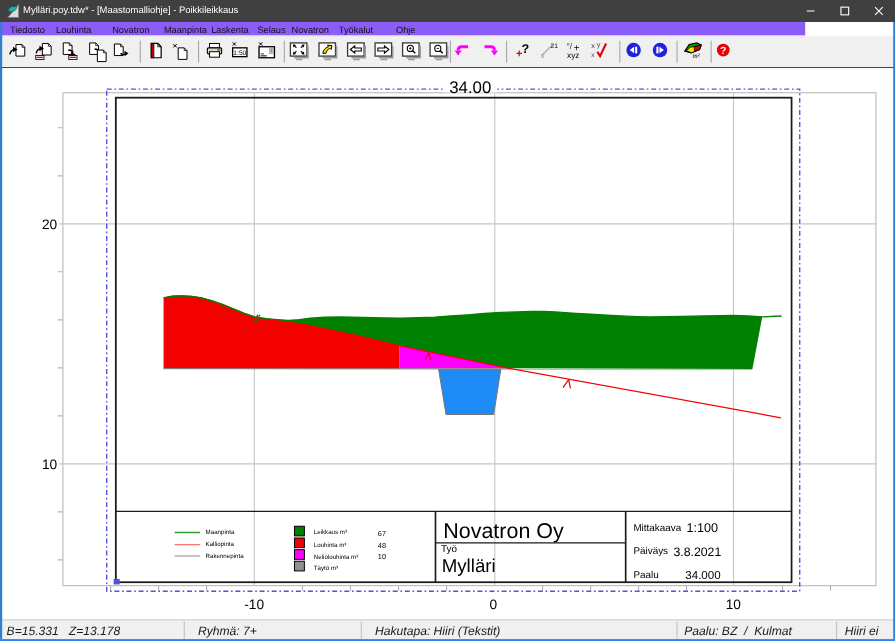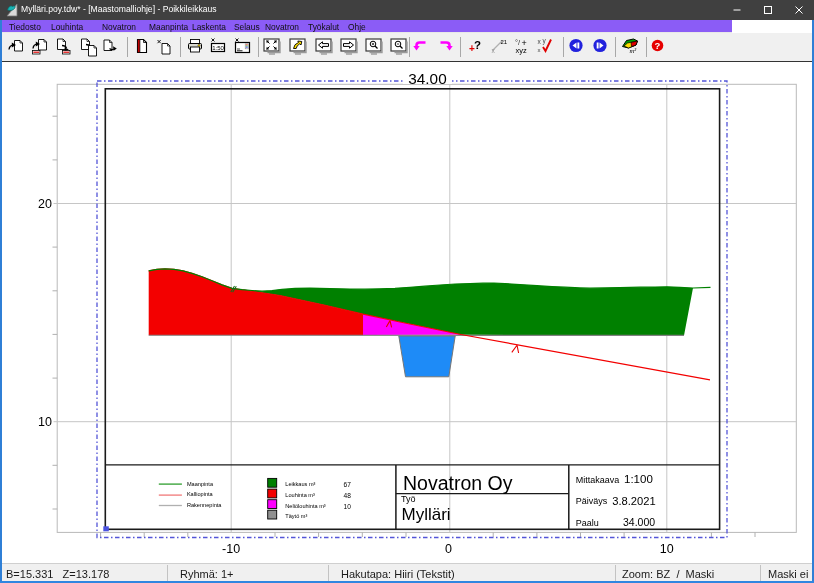--- a/index.html
+++ b/index.html
@@ -5,21 +5,21 @@
   html,body{margin:0;padding:0;width:814px;height:583px;overflow:hidden;
     font-family:"Liberation Sans", sans-serif;background:#fff;}
   .abs{position:absolute;}
   #titlebar{position:absolute;left:0;top:0;width:814px;height:20px;background:#404040;}
   #titletext{position:absolute;left:21px;top:4px;color:#fff;font-size:8.6px;white-space:pre;}
   .winbtn{position:absolute;top:0;width:31px;height:20px;color:#fff;text-align:center;}
   #menubar{position:absolute;left:0;top:20px;width:732px;height:12px;background:#8b5cf6;border-bottom:1px solid #e8e8e8;}
   .menu{position:absolute;top:2px;font-size:8.4px;color:#111;white-space:pre;}
   #toolbar{position:absolute;left:2px;top:33px;width:810px;height:28px;background:#f0f0f0;}
   #statusbar{position:absolute;left:2px;top:563px;width:810px;height:18px;background:#f0f0f0;border-top:1px solid #cfcfcf;}
-  .scell{position:absolute;top:4px;font-size:11px;color:#1a1a1a;white-space:pre;}
+  .scell{position:absolute;top:4px;font-size:11px;color:#1a1a1a;white-space:pre;font-style:italic;}
   .sdiv{position:absolute;top:1px;height:17px;width:1px;background:#c3c3c3;}
   #lborder{position:absolute;left:0;top:20px;width:2px;height:561px;background:#2f7fd6;}
   #rborder{position:absolute;right:0;top:20px;width:2px;height:561px;background:#2f7fd6;}
   #bborder{position:absolute;left:0;top:581px;width:814px;height:2px;background:#2f86e0;}
   #canvasline{position:absolute;left:0;top:61px;width:814px;height:1px;background:#333;}
   #canvas{position:absolute;left:2px;top:62px;width:810px;height:501px;background:#fff;}
   .ticon{position:absolute;top:2px;}
 </style>
 </head>
 <body>
@@ -41,21 +41,21 @@
 </div>
 <div id="menubar">
   <span class="menu" style="left:9px">Tiedosto</span>
   <span class="menu" style="left:51px">Louhinta</span>
   <span class="menu" style="left:102px">Novatron</span>
   <span class="menu" style="left:149px">Maanpinta</span>
   <span class="menu" style="left:192px">Laskenta</span>
   <span class="menu" style="left:234px">Selaus</span>
   <span class="menu" style="left:265px">Novatron</span>
   <span class="menu" style="left:308px">Työkalut</span>
-  <span class="menu" style="left:348px">Ohje</span>
+  <span class="menu" style="left:360px">Ohje</span>
 </div>
 <div id="toolbar">
 <svg class="ticon" style="left:4.0px" width="20" height="24" viewBox="0 0 20 24">
       <path d="M8.5,5.5 h5.5 l2.5,2.5 v8.0 h-8 z" fill="#fff" stroke="#000" stroke-width="0.9"></path>
       <path d="M14.0,5.5 v2.5 h2.5" fill="none" stroke="#000" stroke-width="0.7"></path>
       <path d="M3,14.5 Q3.5,10.5 7,10.2" fill="none" stroke="#000" stroke-width="1.3"></path>
       <polygon points="5.8,7.6 10,10 5.8,12.6" fill="#000"></polygon>
     </svg>
 <svg class="ticon" style="left:27.5px" width="20" height="24" viewBox="0 0 20 24">
       <path d="M8.5,4.5 h5.5 l2.5,2.5 v8.0 h-8 z" fill="#fff" stroke="#000" stroke-width="0.9"></path>
@@ -338,23 +338,23 @@
   <text x="575.8" y="504" font-size="9">Päiväys</text>
   <text x="612.2" y="505.2" font-size="11.2">3.8.2021</text>
   <text x="575.8" y="525.8" font-size="9">Paalu</text>
   <text x="623" y="526.2" font-size="10.5">34.000</text>
 </g>
 </svg>
 </div>
 <div id="statusbar">
   <span class="scell" style="left:4px">B=15.331   Z=13.178</span>
   <div class="sdiv" style="left:165px"></div>
-  <span class="scell" style="left:178px">Ryhmä: 1+</span>
+  <span class="scell" style="left:178px">Ryhmä: 7+</span>
   <div class="sdiv" style="left:326px"></div>
   <span class="scell" style="left:339px">Hakutapa: Hiiri (Tekstit)</span>
   <div class="sdiv" style="left:613px"></div>
-  <span class="scell" style="left:620px">Zoom: BZ  /  Maski</span>
+  <span class="scell" style="left:620px">Paalu: BZ  /  Kulmat</span>
   <div class="sdiv" style="left:758px"></div>
-  <span class="scell" style="left:766px">Maski ei</span>
+  <span class="scell" style="left:766px">Hiiri ei</span>
 </div>
 <div id="lborder"></div>
 <div id="rborder"></div>
 <div id="bborder"></div>
 
 </body></html>

